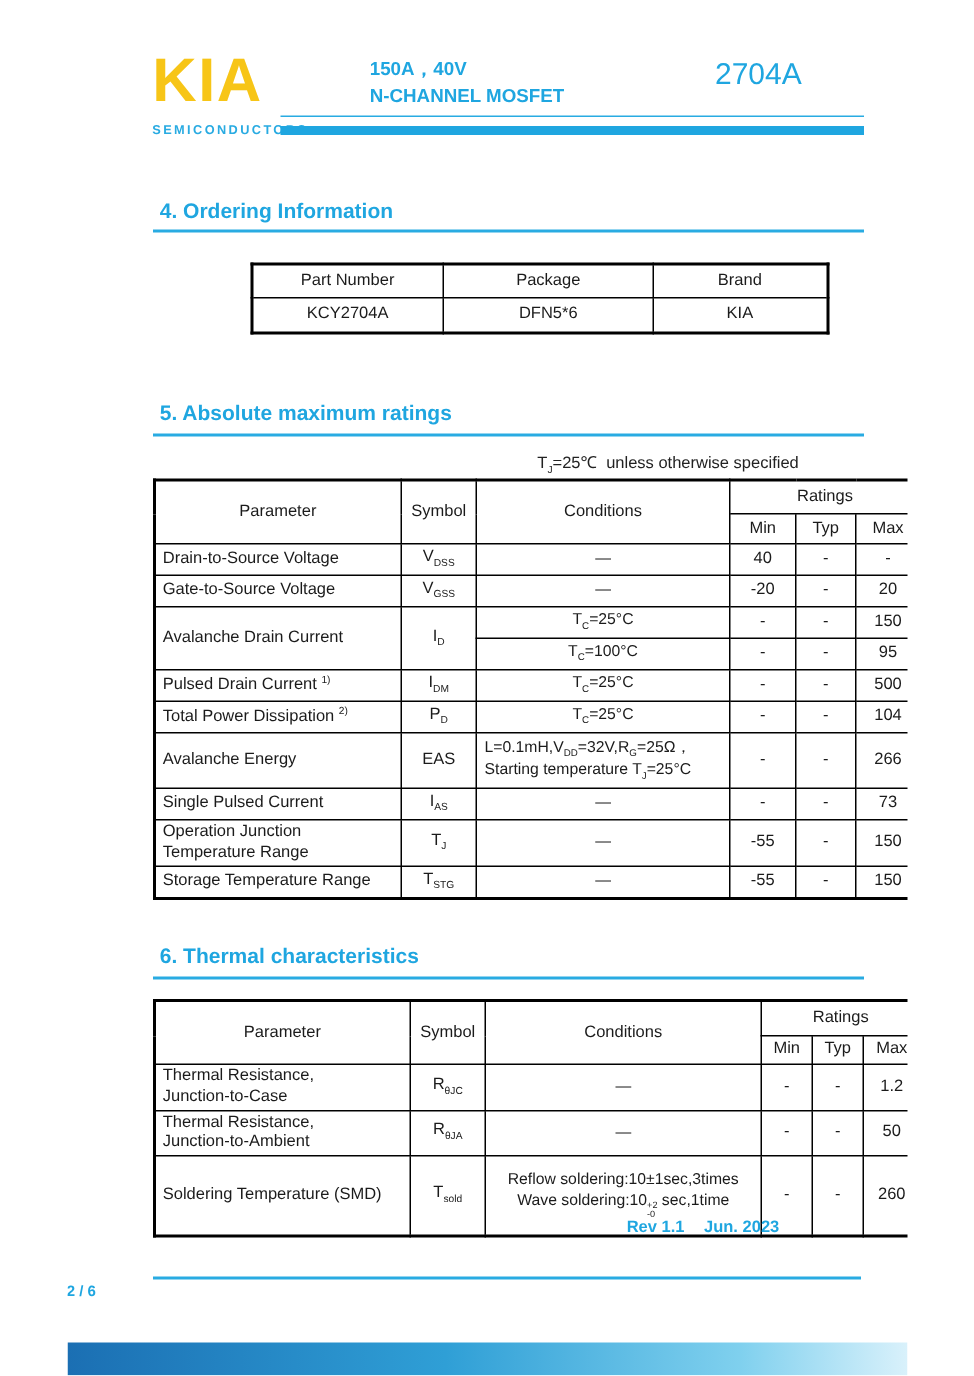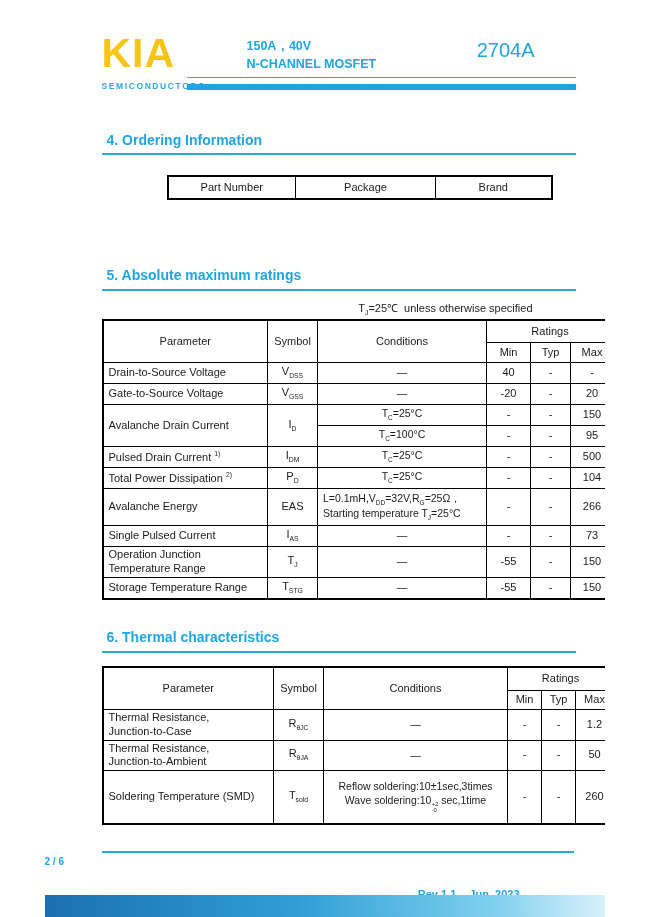--- a/index.html
+++ b/index.html
@@ -60,21 +60,21 @@
   .th-table{position:absolute;left:57px;top:666px;width:546px;}
   .th-table tr.h1 th{height:20px;}
   .th-table tr.h2 th{height:16px;}
   .th-table tr.r27 td{height:25px;}
   .th-table tr.r52 td{height:50px;}
   
   .note{position:absolute;right:72px;top:300px;font-size:11px;color:#222;}
   .foot-rule{position:absolute;left:57px;right:31px;top:851px;height:2px;background:#29ABE2;}
   .foot-page{position:absolute;left:0;width:626px;top:856px;text-align:left;
              font-size:10px;font-weight:bold;color:#1FA6E0;}
-  .foot-rev{position:absolute;right:85px;top:888px;font-size:11px;font-weight:bold;color:#1FA6E0;}
+  .foot-rev{position:absolute;right:85px;top:812px;font-size:11px;font-weight:bold;color:#1FA6E0;}
   .foot-rev span{margin-left:10px;}
   .bottom-bar{position:absolute;left:0;right:0;bottom:0;height:22px;
     background:linear-gradient(90deg,#1b6fb3 0%,#2f9fd6 45%,#7fd0ee 80%,#d9f1fb 100%);}
 </style>
 </head>
 <body>
 
 <div class="page">
 
   <div class="logo-kia">KIA</div>
@@ -94,20 +94,25 @@
     <colgroup>
         <col style="width:128px">
         <col style="width:140px">
         <col style="width:116px">
       </colgroup>
     <tbody>
         <tr>
       <th>Part Number</th>
       <th>Package</th>
       <th>Brand</th>
+    </tr>
+    <tr>
+      <td>KCY2704A</td>
+      <td>DFN5*6</td>
+      <td>KIA</td>
     </tr>
   </tbody>
     </table>
 
   <div class="sec-title" style="top:267px">5. Absolute maximum ratings</div>
   <div class="sec-rule" style="top:289px"></div>
   <div class="note">T<sub>J</sub>=25℃&nbsp; unless otherwise specified</div>
 
   <table class="dtable abs-table">
     <colgroup>

